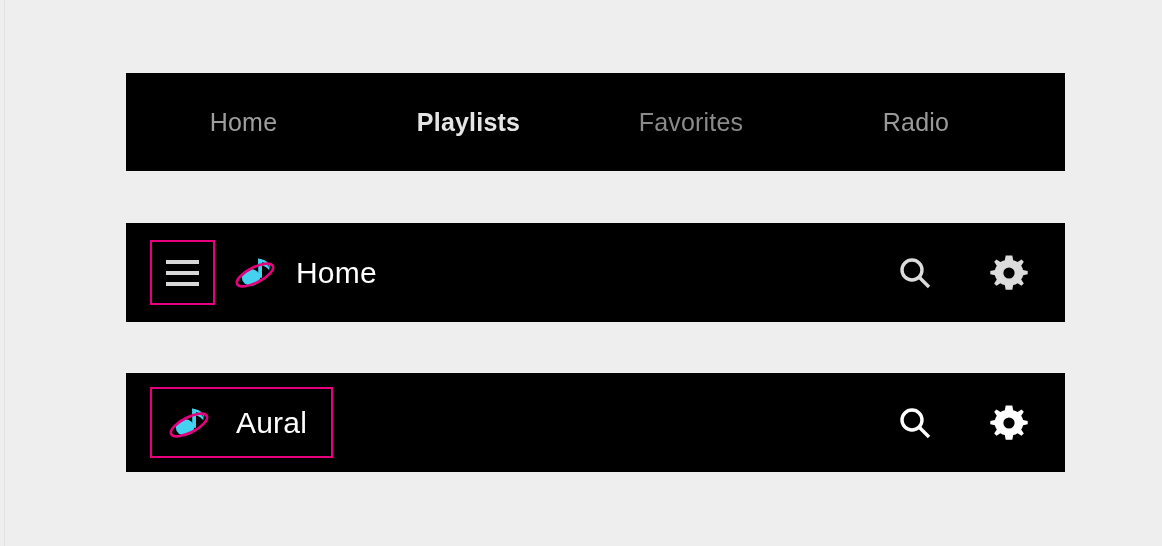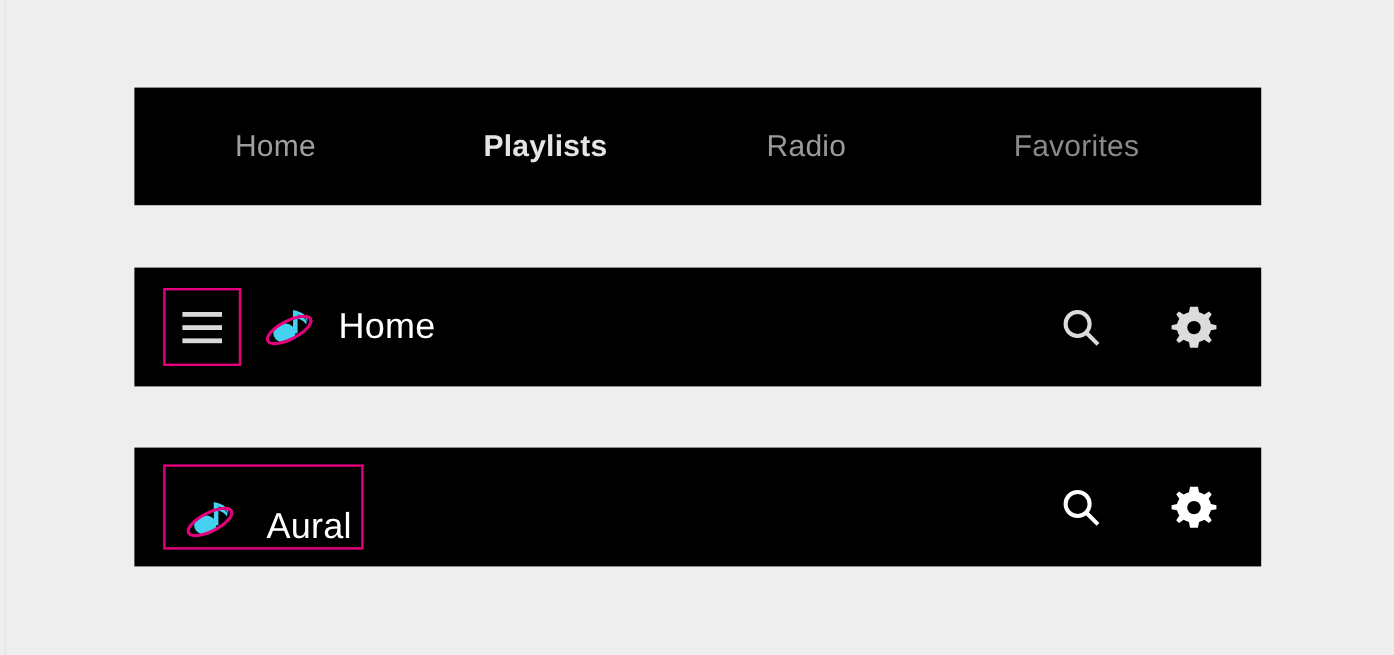--- a/index.html
+++ b/index.html
@@ -19,21 +19,21 @@
     left: 4px;
     top: 0;
     width: 1px;
     height: 546px;
     background: #e2e2e2;
   }
 
   
   .bar {
     position: absolute;
-    left: 112px;
+    left: 126px;
     width: 939px;
     background: #000000;
     box-sizing: border-box;
   }
 
   
   .tabbar {
     top: 73px;
     height: 98px;
     display: flex;
@@ -103,22 +103,22 @@
   }
   .title-appbar { margin-left: 18px; }
 
   
   .brand-box {
     margin-left: 24px;
     height: 71px;
     border: 2px solid #e6007e;
     box-sizing: border-box;
     display: flex;
-    align-items: flex-end;
-    padding: 0 8px 0 14px;
+    align-items: center;
+    padding: 0 24px 0 14px;
     cursor: pointer;
     flex: none;
   }
   .brand-box .bar-title {
     margin-left: 24px;
     font-weight: 500;
   }
 
   .spacer { flex: 1 1 auto; }
 
@@ -136,22 +136,22 @@
   .gear-btn   { width: 44px; height: 44px; margin-left: 50px; margin-right: 34px; }
 </style>
 </head>
 <body>
 
 <div class="page-edge"></div>
 
 <div class="bar tabbar">
   <div class="tab tab-home">Home</div>
   <div class="tab tab-playlists">Playlists</div>
+  <div class="tab tab-favorites">Favorites</div>
   <div class="tab tab-radio">Radio</div>
-  <div class="tab tab-favorites">Favorites</div>
 </div>
 
 <div class="bar appbar">
 
   <div class="hamburger-box">
     <div class="hamburger-line"></div>
     <div class="hamburger-line"></div>
     <div class="hamburger-line"></div>
   </div>
 

